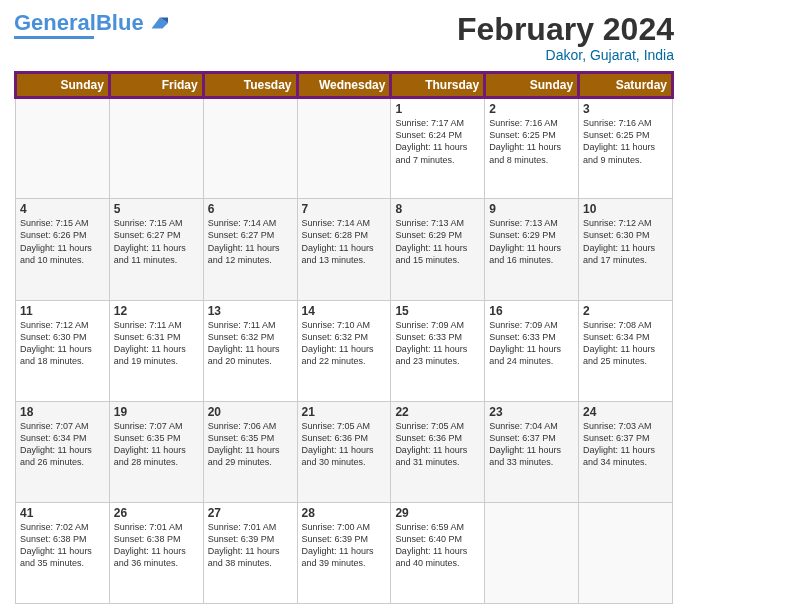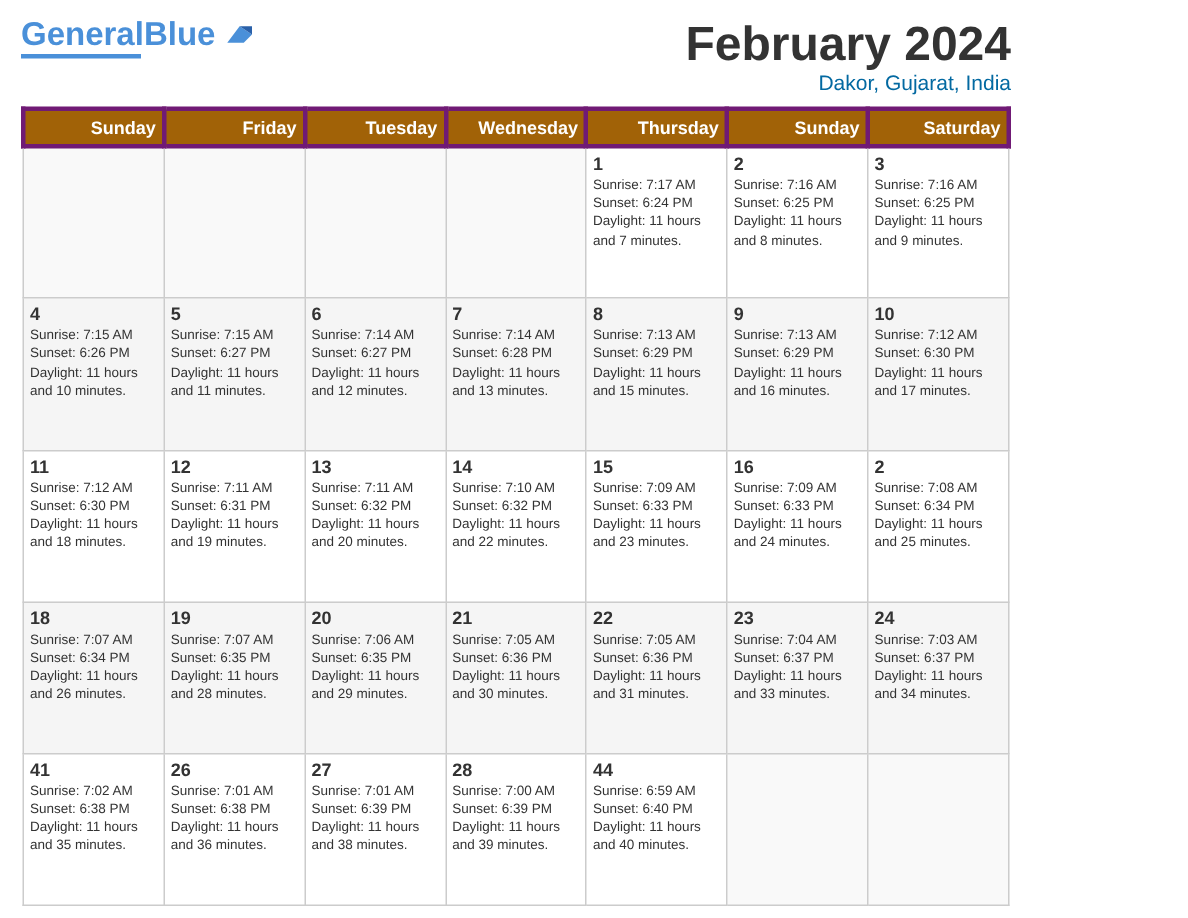--- a/index.html
+++ b/index.html
@@ -256,21 +256,21 @@
           </td>
           <td>
             <span class="day-num">27</span>
             <div class="day-info">Sunrise: 7:01 AM<br>Sunset: 6:39 PM<br>Daylight: 11 hours and 38 minutes.</div>
           </td>
           <td>
             <span class="day-num">28</span>
             <div class="day-info">Sunrise: 7:00 AM<br>Sunset: 6:39 PM<br>Daylight: 11 hours and 39 minutes.</div>
           </td>
           <td>
-            <span class="day-num">44</span>
+            <span class="day-num">29</span>
             <div class="day-info">Sunrise: 6:59 AM<br>Sunset: 6:40 PM<br>Daylight: 11 hours and 40 minutes.</div>
           </td>
           <td class="empty"></td>
           <td class="empty"></td>
         </tr>
       </tbody>
   </table>
 </div>
 
 </body></html>

